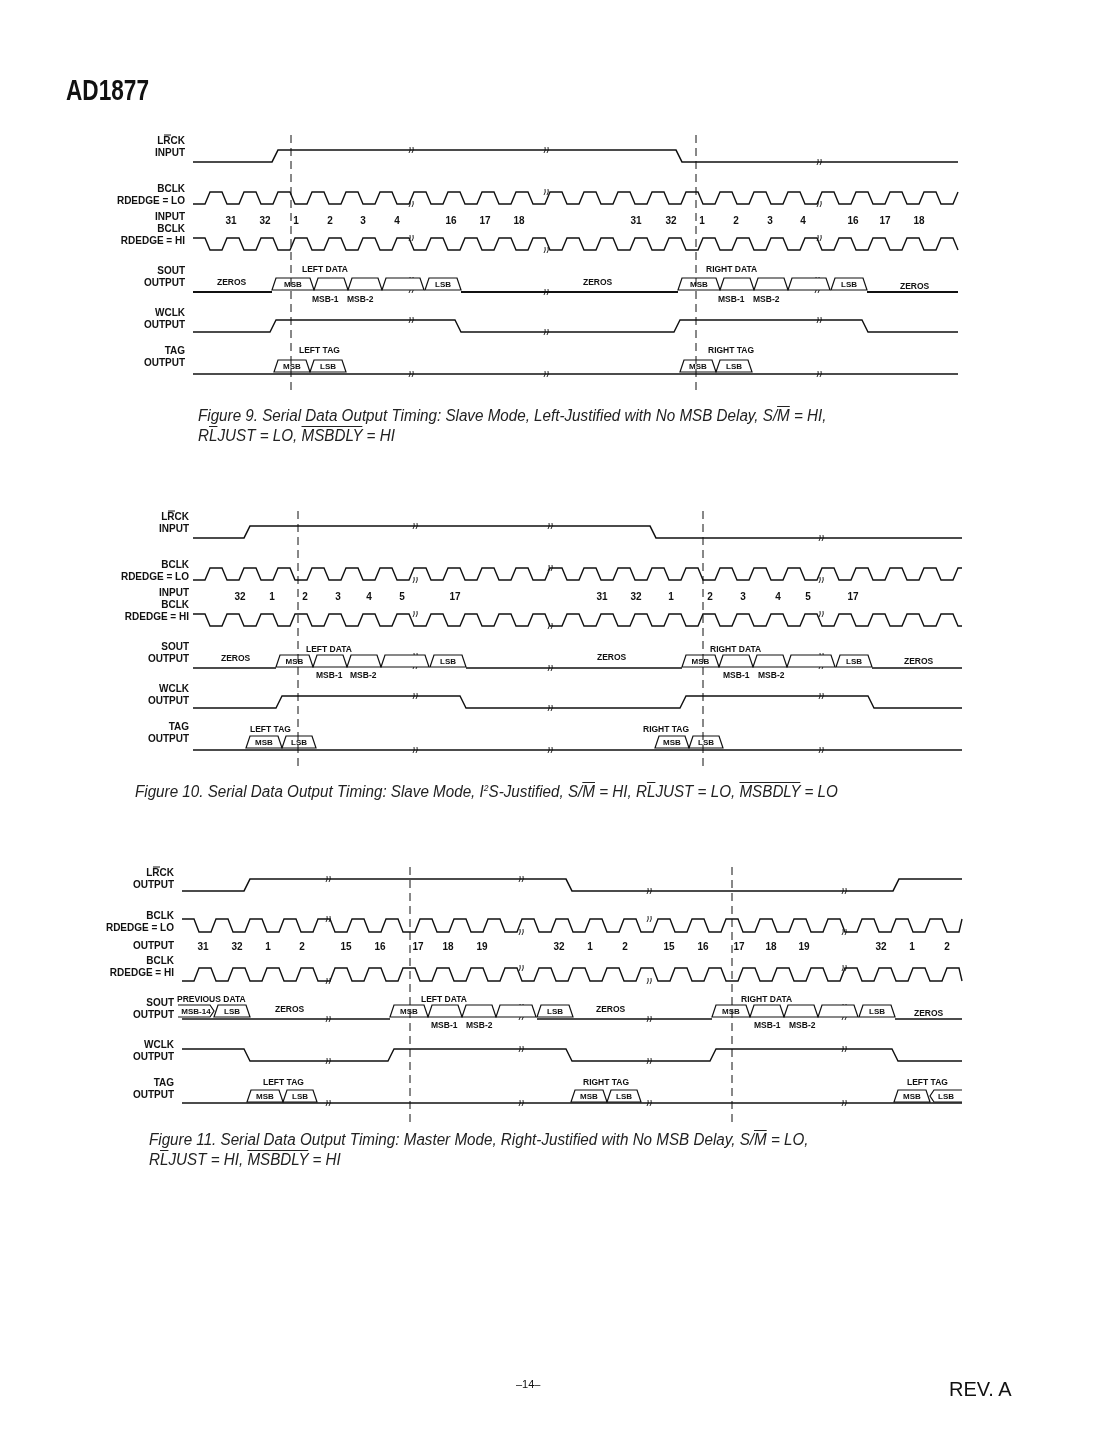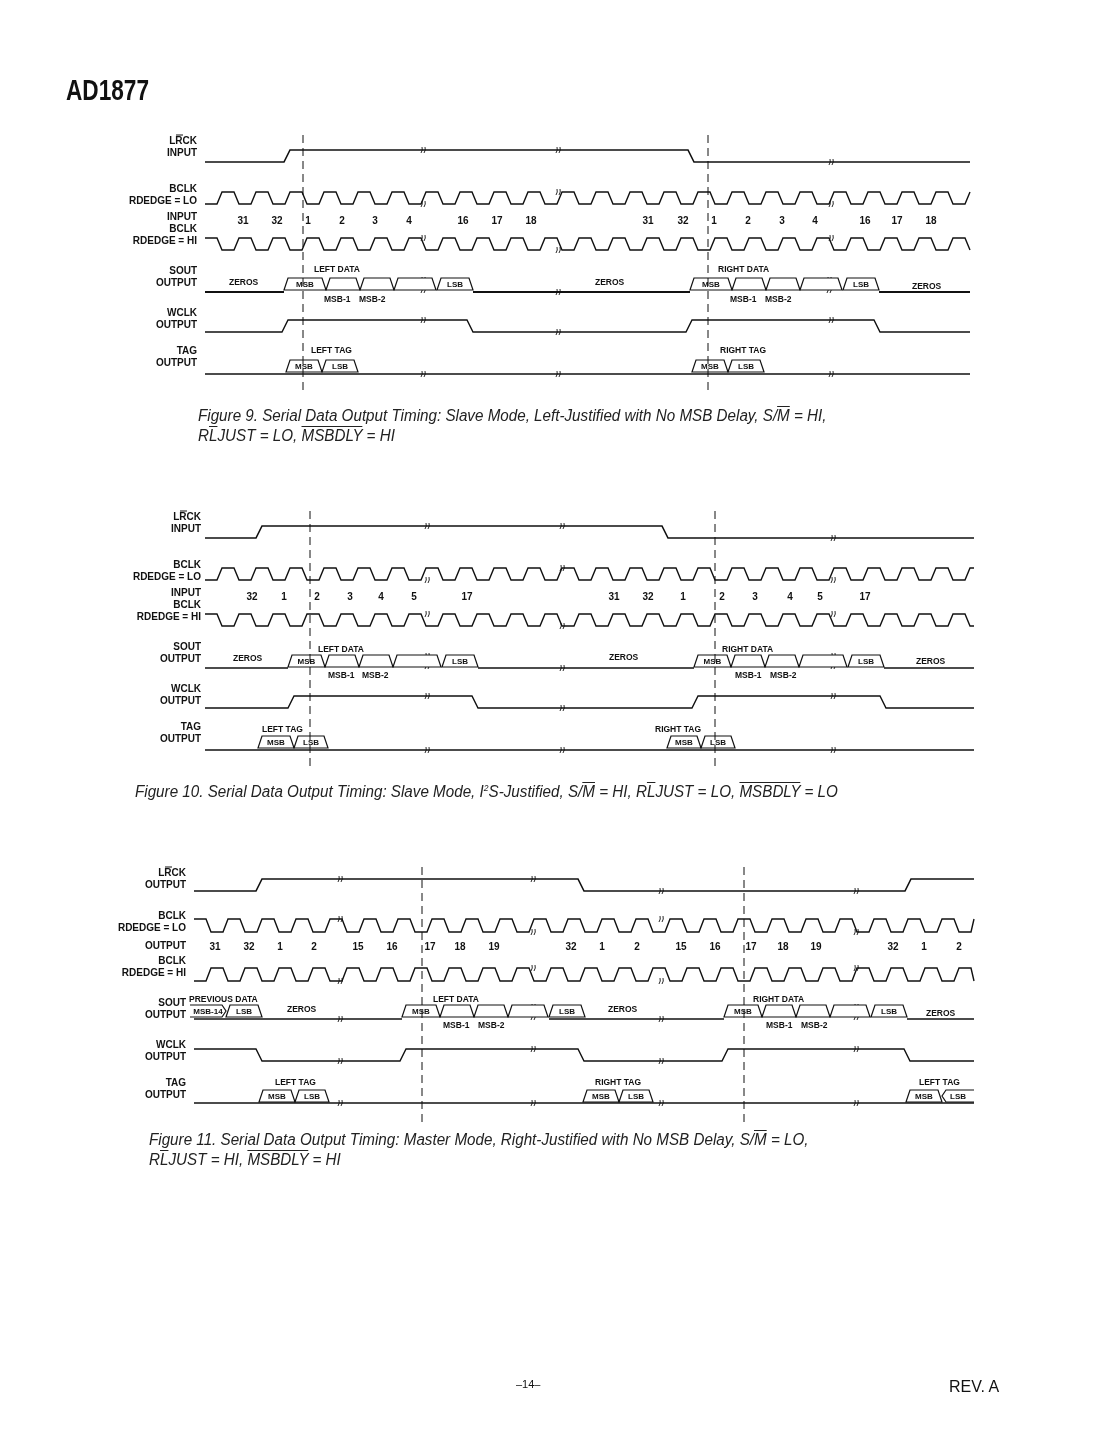--- a/index.html
+++ b/index.html
@@ -1,23 +1,23 @@
 <!DOCTYPE html>
 <html><head>
 <meta charset="utf-8">
 <style>
   html, body { margin:0; padding:0; background:#fff; }
   body { width:1105px; height:1430px; position:relative; overflow:hidden; font-family:"Liberation Sans", sans-serif; color:#111; }
   .part-no { position:absolute; left:66px; top:74px; font-family:"Liberation Sans", sans-serif; font-weight:bold; font-size:29px; letter-spacing:0px; transform:scaleX(0.78); transform-origin:left top; }
-  .fig { position:absolute; left:12px; width:948px; }
+  .fig { position:absolute; left:0; width:948px; }
   .fig svg { position:absolute; left:0; top:0; }
   .caption { position:absolute; font-style:italic; font-size:16px; line-height:20px; color:#222; transform:scaleX(0.95); transform-origin:left top; white-space:nowrap; }
   .ovl { text-decoration:overline; }
   .footer-page { position:absolute; left:516px; top:1378px; font-size:11px; }
-  .footer-rev { position:absolute; left:949px; top:1378px; font-size:16px; }
+  .footer-rev { position:absolute; left:949px; top:1378px; font-size:20px; }
   svg text { font-family:"Liberation Sans", sans-serif; font-weight:bold; fill:#111; }
 </style>
 </head>
 <body>
 
 <div class="part-no">AD1877</div>
 
 <div class="fig" id="fig9" style="top:130px;height:270px;">
   <svg width="1105" height="270">
       <g>

